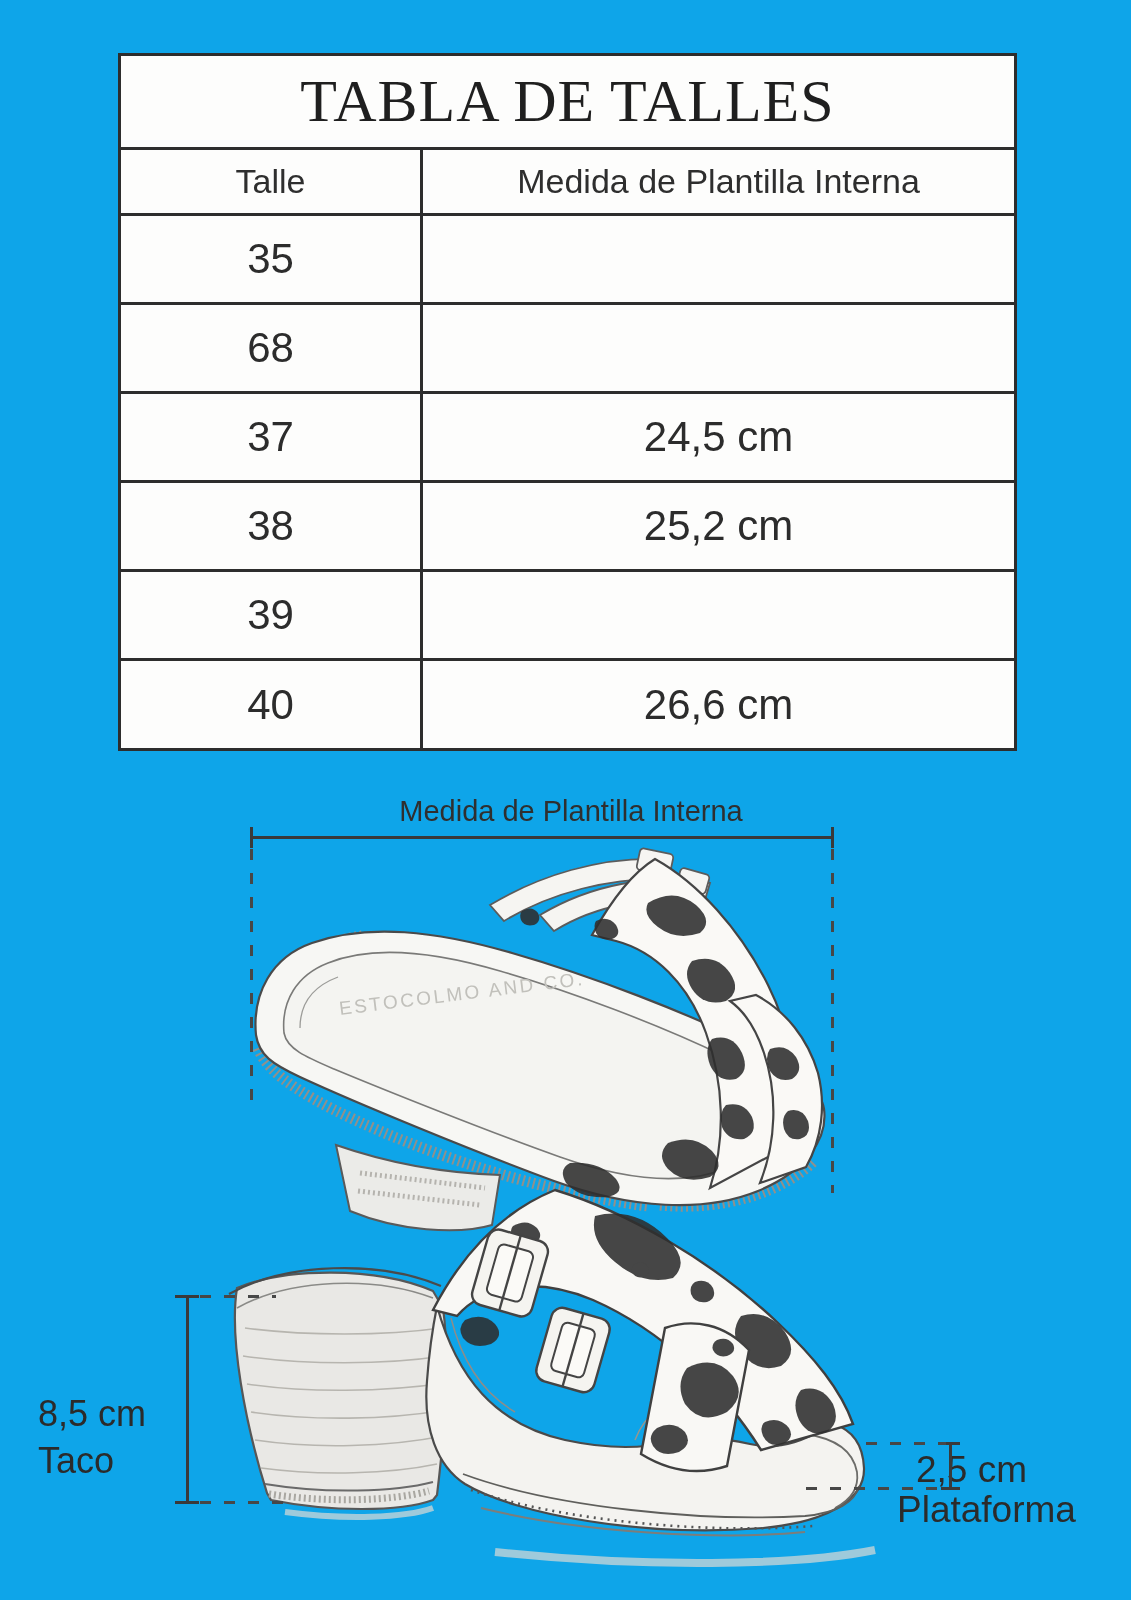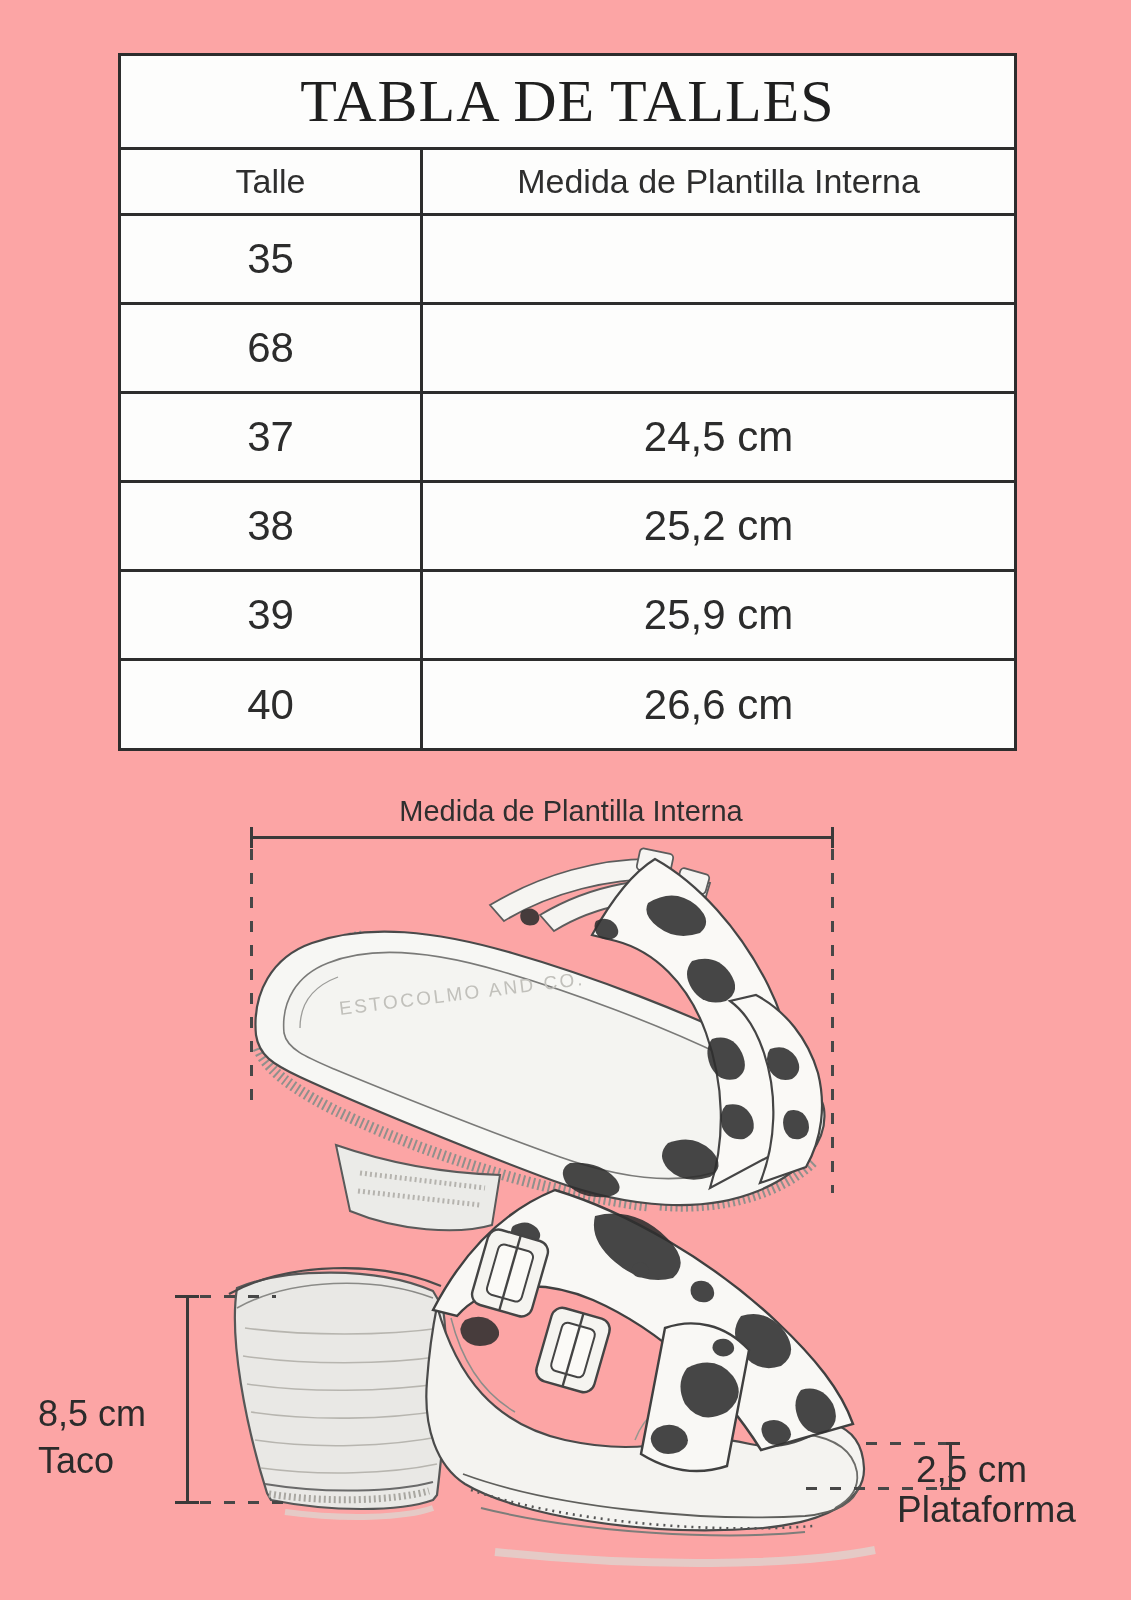--- a/index.html
+++ b/index.html
@@ -1,20 +1,20 @@
 <!DOCTYPE html>
 <html><head>
 <meta charset="utf-8">
 <style>
   html,body{margin:0;padding:0;background:#e9e9e7;}
   .page{
     position:relative;
     width:1131px;height:1600px;
     margin:0 auto;
-    background:#fca5a5;
+    background:#0ea5e9;
     font-family:"Liberation Sans",sans-serif;
     color:#2d2d2d;
     overflow:hidden;
     text-decoration:underline;
   }
   
   .size-table{
     position:absolute;left:118px;top:53px;width:893px;
     border:3px solid #2d2d2d;
     background:#fdfdfc;
@@ -75,21 +75,20 @@
     <div class="data-row">
       <div class="cell-talle">37</div>
       <div class="cell-medida">24,5 cm</div>
     </div>
     <div class="data-row">
       <div class="cell-talle">38</div>
       <div class="cell-medida">25,2 cm</div>
     </div>
     <div class="data-row">
       <div class="cell-talle">39</div>
-      <div class="cell-medida">25,9 cm</div>
     </div>
     <div class="data-row">
       <div class="cell-talle">40</div>
       <div class="cell-medida">26,6 cm</div>
     </div>
   </div>
 
   <div class="insole-measure-label">Medida de Plantilla Interna</div>
   <div class="solid-h" style="left:251px;top:836px;width:583px;"></div>
   <div class="solid-v" style="left:250px;top:827px;height:21px;"></div>

